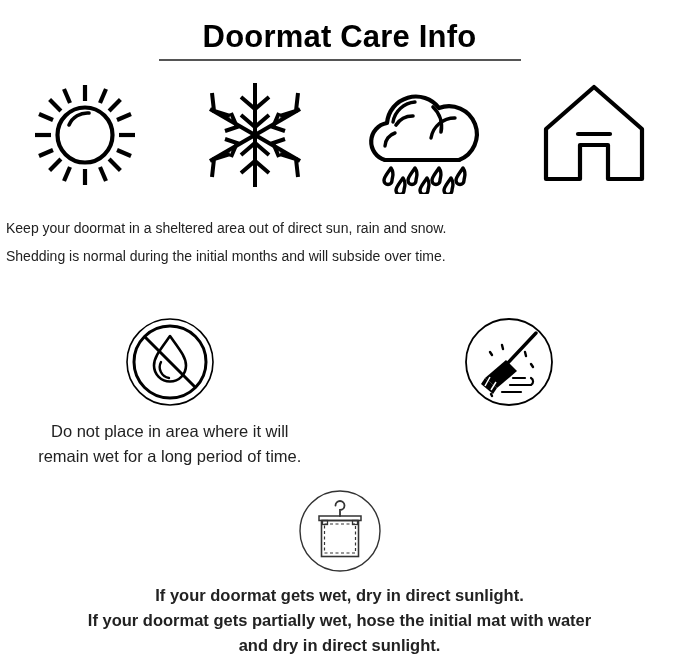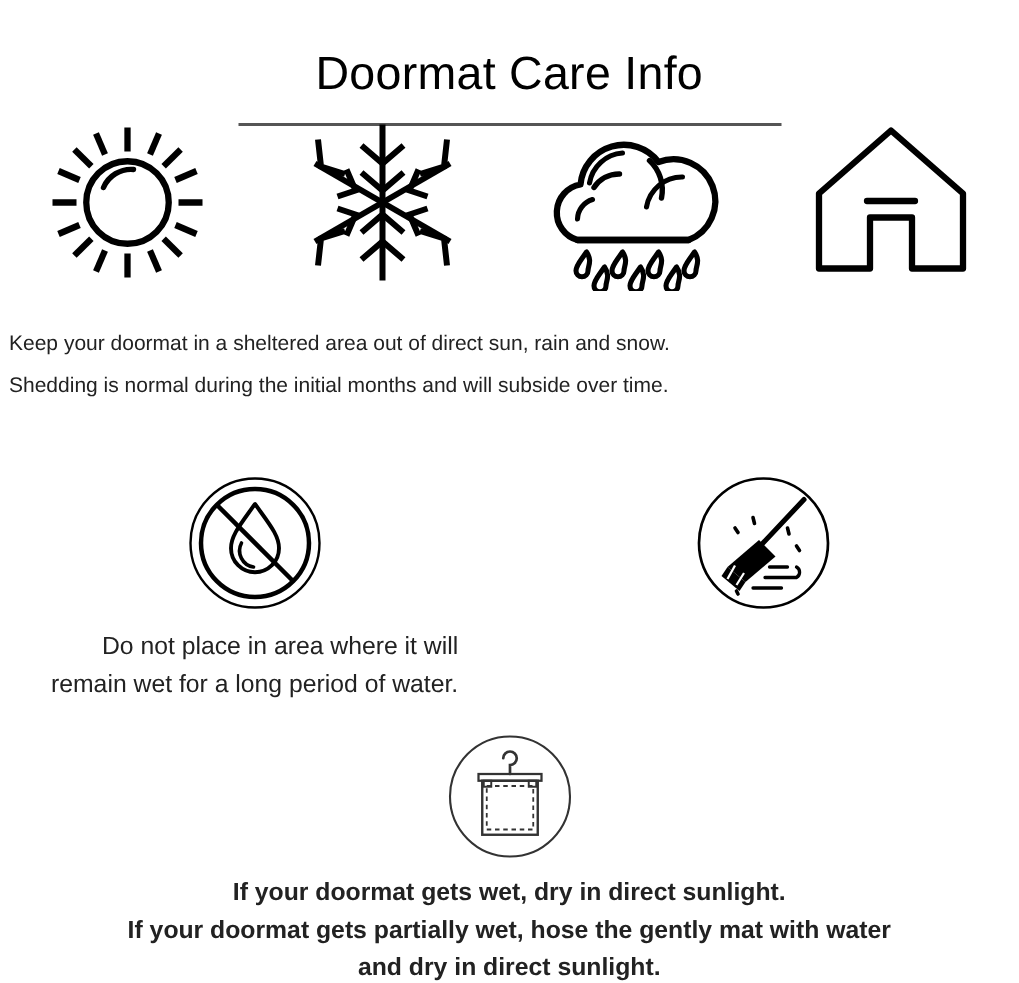--- a/index.html
+++ b/index.html
@@ -20,26 +20,26 @@
   
   .title-block {
     position: absolute;
     top: 0px;
     left: 0;
     width: 679px;
     text-align: center;
   }
   .title {
     font-family: "Liberation Sans", sans-serif;
-    font-weight: normal;
+    font-weight: bold;
     font-size: 31px;
     line-height: 34px;
     letter-spacing: 0.2px;
     color: #000000;
-    margin: 16px;
+    margin: 4px;
     padding-top: 16px;
   }
   .title-rule {
     width: 362px;
     height: 2px;
     background: #555555;
     margin: 5px auto 0 auto;
   }
 
   
@@ -91,21 +91,21 @@
     align-items: center;
   }
   .pair-col .icon-wrap {
     height: 100px;
     display: flex;
     align-items: center;
     justify-content: center;
   }
   .caption {
     margin-top: 7px;
-    text-align: right;
+    text-align: center;
     font-size: 16.5px;
     line-height: 25px;
     color: #222222;
   }
   .caption .line { display: block; white-space: nowrap; }
 
   
   .bottom-block {
     position: absolute;
     top: 485px;
@@ -263,21 +263,21 @@
             <circle cx="46" cy="46" r="36" stroke-width="3"></circle>
             <path d="M46 20 C36 34 30 41 30 49.5 A16 16 0 0 0 62 49.5 C62 41 56 34 46 20 Z" stroke-width="2.6" stroke-linejoin="round"></path>
             <path d="M37 46 A11 11 0 0 0 45 62" stroke-width="2.4" stroke-linecap="round"></path>
             <line x1="21" y1="21" x2="71" y2="71" stroke-width="3"></line>
           </g>
         </svg>
       </span>
     </div>
     <div class="caption">
       <span class="line">Do not place in area where it will</span>
-      <span class="line">remain wet for a long period of water.</span>
+      <span class="line">remain wet for a long period of time.</span>
     </div>
   </div>
 
   <div class="pair-col">
     <div class="icon-wrap">
       <span>
         <svg width="92" height="92" viewBox="0 0 92 92">
           <circle cx="46" cy="46" r="43" stroke="#000000" stroke-width="1.8" fill="none"></circle>
 
           <line x1="73" y1="17" x2="41" y2="51" stroke="#000000" stroke-width="3.4" stroke-linecap="round"></line>
@@ -324,16 +324,16 @@
           <rect x="54.5" y="31.5" width="5" height="4" stroke-width="1.3"></rect>
 
           <rect x="23.5" y="31.5" width="37" height="36" stroke-width="1.6"></rect>
           <rect x="26.5" y="35" width="31" height="29" stroke-width="1.2" stroke-dasharray="3 2.5"></rect>
         </g>
       </svg>
     </span>
   </div>
   <div class="bottom-caption">
     <span class="line">If your doormat gets wet, dry in direct sunlight.</span>
-    <span class="line">If your doormat gets partially wet, hose the gently mat with water</span>
+    <span class="line">If your doormat gets partially wet, hose the initial mat with water</span>
     <span class="line">and dry in direct sunlight.</span>
   </div>
 </div>
 
 </body></html>

